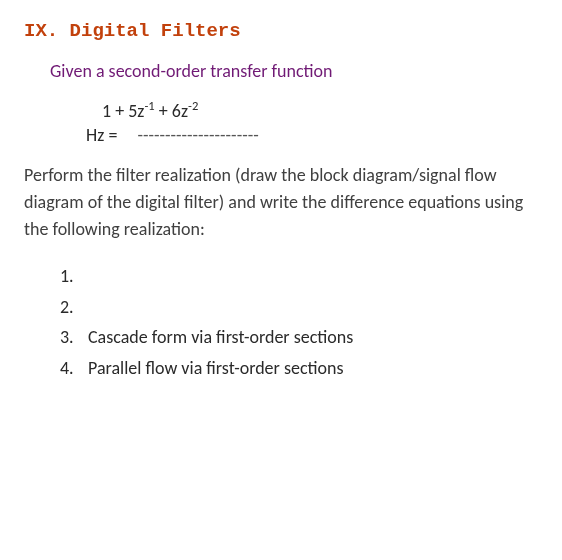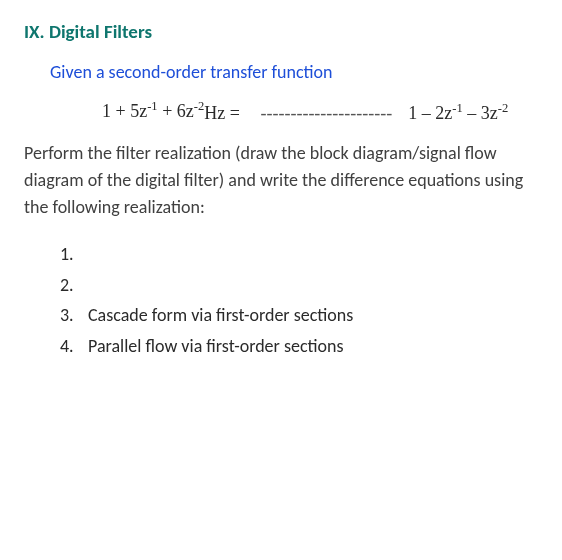--- a/index.html
+++ b/index.html
@@ -9,45 +9,45 @@
       background: #ffffff;
       color: #2a2a2a;
       width: 562px;
       height: 560px;
       box-sizing: border-box;
     }
     .section-heading {
       font-weight: bold;
       font-size: 19px;
       margin-bottom: 18px;
-      color: #0f766e;
+      color: #c2410c;
+      font-family: Liberation Mono, monospace;
     }
     .given-text {
       font-size: 18px;
       margin-left: 26px;
       margin-bottom: 18px;
-      color: #1d4ed8;
+      color: #701a75;
     }
     .equation-block {
       margin-left: 62px;
       margin-bottom: 16px;
     }
     .equation-row {
       display: flex;
       align-items: center;
     }
     .hz-label {
       font-size: 18px;
       margin-right: 16px;
     }
     .fraction-wrap {
       display: inline-flex;
-      flex-direction: row;
-      align-items: flex-end;
-      font-family: Liberation Serif, serif;
+      flex-direction: column;
+      align-items: flex-start;
     }
     .numerator {
       font-size: 18px;
       padding-left: 16px;
       padding-bottom: 2px;
     }
     .fraction-dash {
       font-size: 18px;
       letter-spacing: 0px;
       line-height: 0.7;
@@ -90,21 +90,20 @@
 
 <div class="given-text">Given a second-order transfer function</div>
 
 <div class="equation-block">
   <div class="equation-row">
     <div class="fraction-wrap">
       <span class="numerator">1 + 5z<sup>-1</sup> + 6z<sup>-2</sup></span>
       <span>
         <span class="hz-label">Hz = </span><span class="fraction-dash">----------------------</span>
       </span>
-      <span class="denominator">1 – 2z<sup>-1</sup> – 3z<sup>-2</sup></span>
     </div>
   </div>
 </div>
 
 <div class="perform-text">Perform the filter realization (draw the block diagram/signal flow diagram of the digital filter) and write the difference equations using the following realization:</div>
 
 <div class="list">
   <div class="list-item">
     <span class="list-num">1.</span>
   </div>

